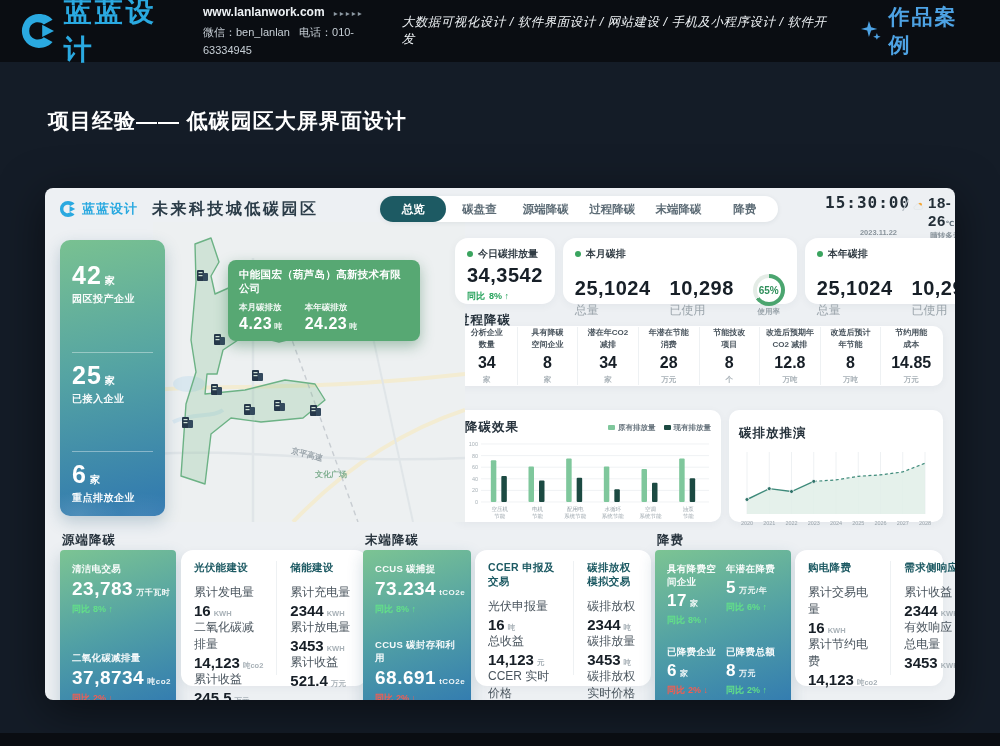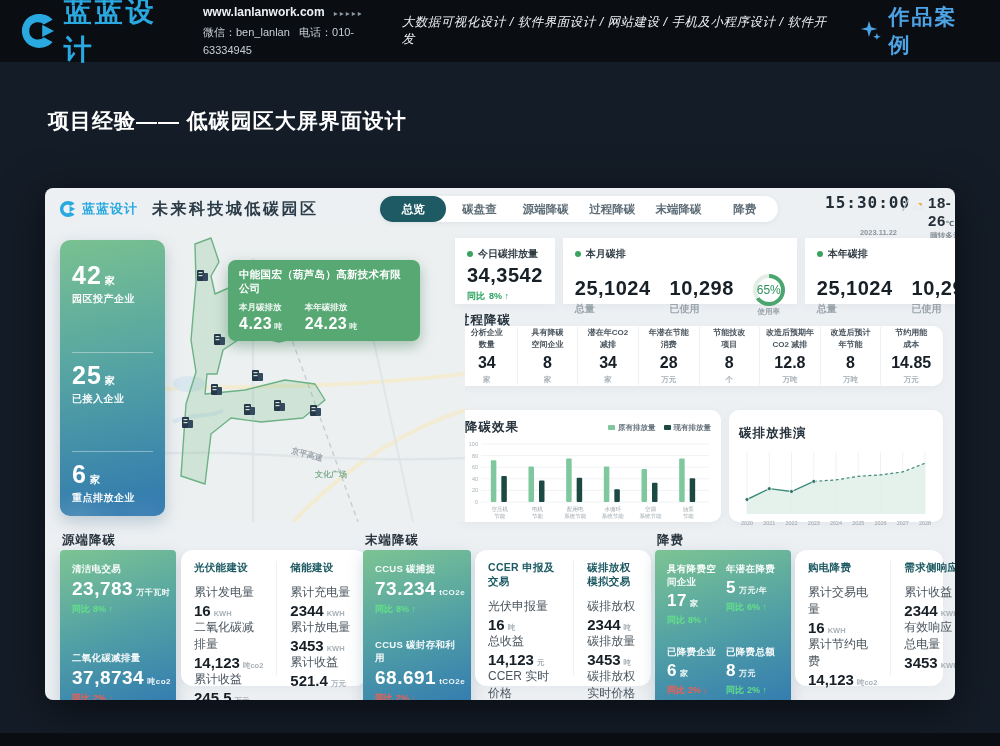--- a/index.html
+++ b/index.html
@@ -65,36 +65,36 @@
   .sb-val{font-size:25px;font-weight:800;letter-spacing:1px}
   .sb-unit{font-size:10px;font-weight:bold;margin-left:3px}
   .sb-label{font-size:10px;margin-top:2px;font-weight:bold;opacity:.96;letter-spacing:.5px}
 
   
   .card{background:#fff;border-radius:10px;box-shadow:0 2px 8px rgba(40,60,70,.05);position:absolute}
   .section-label{font-size:12.5px;font-weight:800;color:#27333d;letter-spacing:1px}
 
   
   .top-cards{position:absolute;left:410px;top:50px;width:488px;height:66px;display:flex;gap:8px;z-index:2}
-  .tc{position:relative;background:#fff;border-radius:0;box-shadow:0 2px 8px rgba(40,60,70,.05);padding:9px 12px 7px}
+  .tc{position:relative;background:#fff;border-radius:13px;box-shadow:0 2px 8px rgba(40,60,70,.05);padding:9px 12px 7px}
   .tc1{width:146px}
   .tc2,.tc3{flex:1}
   .c-label{display:flex;align-items:center;gap:5px;font-size:10px;font-weight:800;color:#323d45}
   .dot{width:6px;height:6px;border-radius:50%;background:#3aa45f;flex:none}
   .c-value{font-size:20px;font-weight:800;color:#171f27;margin-top:3px;letter-spacing:.5px}
   .c-yoy{font-size:9px;color:#8a949c;margin-top:3px;font-weight:bold}
   .yoy-val{margin-left:4px;font-weight:800}
   .up{color:#27a35c}.down{color:#e8473c}
   .c-row{display:flex;align-items:flex-start;gap:19px;margin-top:16px}
   .c-num .c-value{margin-top:0}
-  .c-sub{font-size:10px;color:#9aa4ab;font-weight:bold;margin-top:2px}
+  .c-sub{font-size:12px;color:#9aa4ab;font-weight:normal;margin-top:2px}
   .donut-wrap{margin-left:auto;text-align:center;margin-top:-3px}
   .donut{width:32px;height:32px;border-radius:50%;display:flex;align-items:center;justify-content:center;position:relative;margin:0 auto}
   .donut::before{content:"";position:absolute;inset:4px;background:#fff;border-radius:50%}
-  .donut-text{position:relative;font-size:12px;font-weight:400;color:#2f8f5b;z-index:1}
+  .donut-text{position:relative;font-size:10px;font-weight:700;color:#2f8f5b;z-index:1}
   .donut-sub{font-size:7.5px;color:#9aa4ab;font-weight:bold;margin-top:1px}
 
   
   .process-label{position:absolute;left:412px;top:124px}
   .process-card{left:410px;top:138px;width:488px;height:60px;display:flex;align-items:center;padding:8px 2px}
   .p-col{flex:1;text-align:center;padding:0 2px}
   .p-col+.p-col{border-left:1px solid #eef1f3}
   .p-l{font-size:8px;color:#4a555e;line-height:1.4;font-weight:bold}
   .p-v{font-size:16px;font-weight:800;color:#171f27;margin-top:4px}
   .p-u{font-size:7.5px;color:#a8b1b7;margin-top:3px;font-weight:bold}

